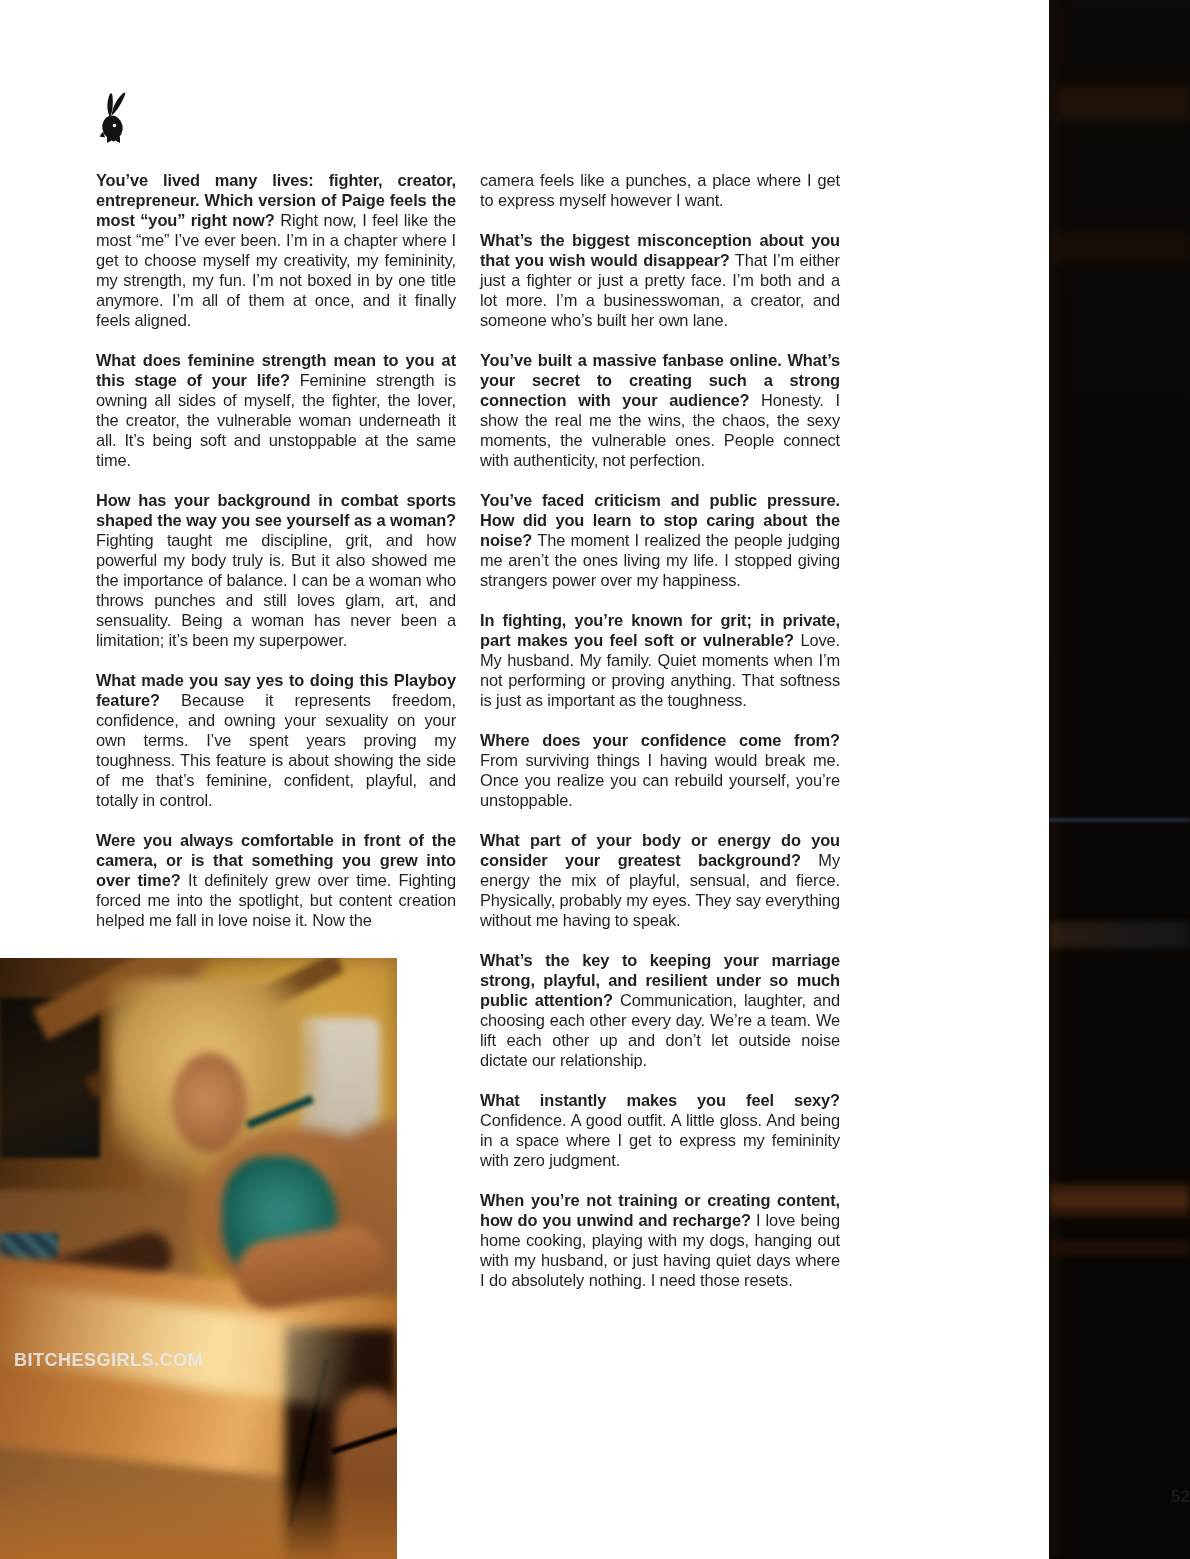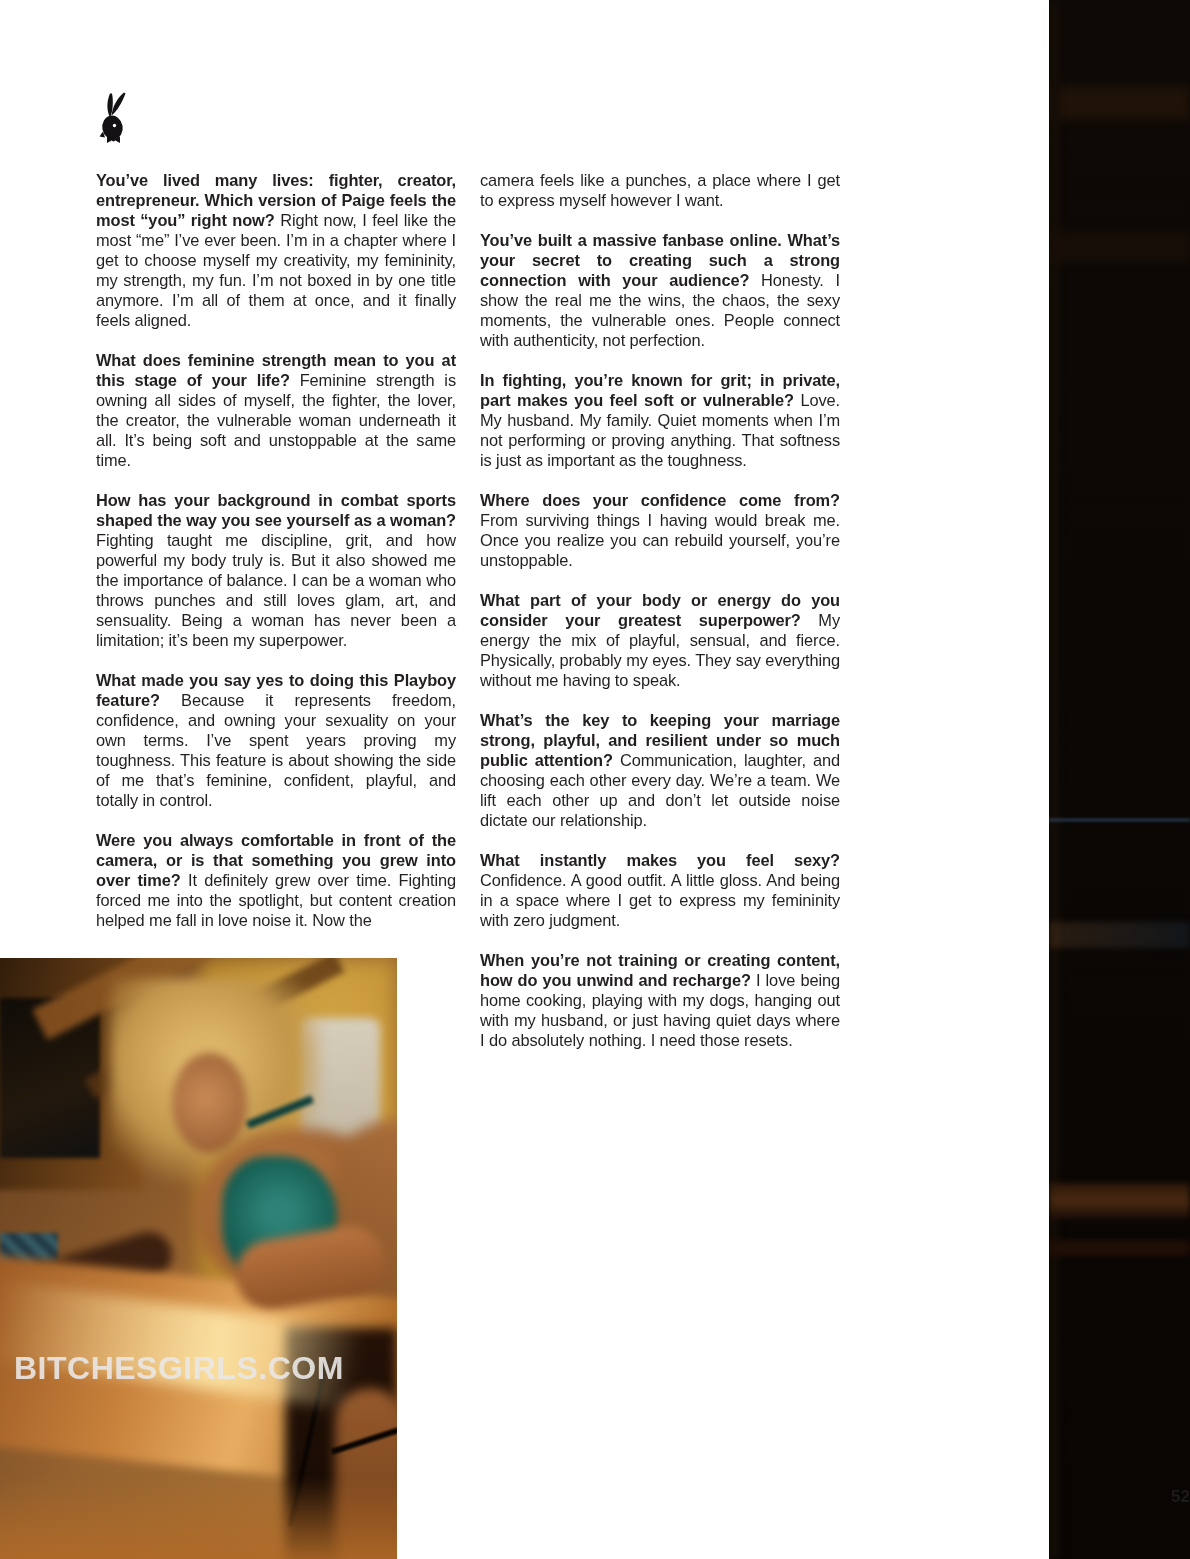--- a/index.html
+++ b/index.html
@@ -47,21 +47,21 @@
   .ph-darkarm { left:-15px; top:295px; width:190px; height:46px;  border-radius:24px; background:#3c2010; transform:rotate(-17deg); filter:blur(5px); }
   .ph-counter { left:-20px; top:320px; width:450px; height:190px; background:linear-gradient(100deg,#9c5a24,#c8823c 35%,#e9ae62 60%,#a5611f 90%); transform:rotate(6deg); filter:blur(5px); }
   .ph-forearm { left:235px; top:275px; width:150px; height:70px;  border-radius:40px; background:linear-gradient(180deg,#b97440,#8f5226); transform:rotate(-10deg); filter:blur(5px); }
   .ph-streak  { left:-10px; top:350px; width:420px; height:80px;  background:linear-gradient(90deg, rgba(250,220,150,0), rgba(251,227,164,.95) 55%, rgba(244,200,120,0) 88%); transform:rotate(8deg); filter:blur(7px); }
   .ph-corner  { left:285px; top:370px; width:112px; height:240px; background:linear-gradient(180deg,#241106,#140a04); filter:blur(6px); }
   .ph-hip     { left:335px; top:430px; width:70px;  height:190px; border-radius:40px; background:linear-gradient(180deg,#965a2c,#6e3c17); filter:blur(6px); }
   .ph-strap1  { left:306px; top:400px; width:5px;   height:170px; background:#0a0502; transform:rotate(12deg); filter:blur(1px); }
   .ph-strap2  { left:330px; top:480px; width:70px;  height:6px;   background:#0a0502; transform:rotate(-18deg); filter:blur(1px); }
   .ph-bottom  { left:-10px; top:520px; width:420px; height:90px;  background:linear-gradient(180deg, rgba(150,85,30,0), #b06a28); filter:blur(5px); }
   .watermark  {
-    left:14px; top:392px; font-size:32px; font-weight:bold;
+    left:14px; top:392px; font-size:18px; font-weight:bold;
     color:rgba(233,231,229,.9); letter-spacing:.5px; white-space:nowrap;
   }
   
   .strip {
     position:absolute; left:1049px; top:0; width:141px; height:1559px;
     background:linear-gradient(180deg,#0d0906,#0a0705 40%,#080503);
     overflow:hidden;
   }
   .strip > div { position:absolute; left:0; right:0; }
   .s-band1 { top:86px;   height:34px; background:#241509; filter:blur(5px); opacity:.8; }
@@ -93,24 +93,26 @@
   <div class="col col-left">
     <p><span class="q">You’ve lived many lives: fighter, creator, entrepreneur. Which version of Paige feels the most “you” right now?</span> <span class="a">Right now, I feel like the most “me” I’ve ever been. I’m in a chapter where I get to choose myself my creativity, my femininity, my strength, my fun. I’m not boxed in by one title anymore. I’m all of them at once, and it finally feels aligned.</span></p>
     <p><span class="q">What does feminine strength mean to you at this stage of your life?</span> <span class="a">Feminine strength is owning all sides of myself, the fighter, the lover, the creator, the vulnerable woman underneath it all. It’s being soft and unstoppable at the same time.</span></p>
     <p><span class="q">How has your background in combat sports shaped the way you see yourself as a woman?</span> <span class="a">Fighting taught me discipline, grit, and how powerful my body truly is. But it also showed me the importance of balance. I can be a woman who throws punches and still loves glam, art, and sensuality. Being a woman has never been a limitation; it’s been my superpower.</span></p>
     <p><span class="q">What made you say yes to doing this Playboy feature?</span> <span class="a">Because it represents freedom, confidence, and owning your sexuality on your own terms. I’ve spent years proving my toughness. This feature is about showing the side of me that’s feminine, confident, playful, and totally in control.</span></p>
     <p><span class="q">Were you always comfortable in front of the camera, or is that something you grew into over time?</span> <span class="a">It definitely grew over time. Fighting forced me into the spotlight, but content creation helped me fall in love noise it. Now the</span></p>
   </div>
 
   <div class="col col-right">
     <p><span class="q"></span> <span class="a">camera feels like a punches, a place where I get to express myself however I want.</span></p>
+    <p><span class="q">What’s the biggest misconception about you that you wish would disappear?</span> <span class="a">That I’m either just a fighter or just a pretty face. I’m both and a lot more. I’m a businesswoman, a creator, and someone who’s built her own lane.</span></p>
     <p><span class="q">You’ve built a massive fanbase online. What’s your secret to creating such a strong connection with your audience?</span> <span class="a">Honesty. I show the real me the wins, the chaos, the sexy moments, the vulnerable ones. People connect with authenticity, not perfection.</span></p>
+    <p><span class="q">You’ve faced criticism and public pressure. How did you learn to stop caring about the noise?</span> <span class="a">The moment I realized the people judging me aren’t the ones living my life. I stopped giving strangers power over my happiness.</span></p>
     <p><span class="q">In fighting, you’re known for grit; in private, part makes you feel soft or vulnerable?</span> <span class="a">Love. My husband. My family. Quiet moments when I’m not performing or proving anything. That softness is just as important as the toughness.</span></p>
     <p><span class="q">Where does your confidence come from?</span> <span class="a">From surviving things I having would break me. Once you realize you can rebuild yourself, you’re unstoppable.</span></p>
-    <p><span class="q">What part of your body or energy do you consider your greatest superpower?</span> <span class="a">My energy the mix of playful, sensual, and fierce. Physically, probably my eyes. They say everything without me having to speak.</span></p>
+    <p><span class="q">What part of your body or energy do you consider your greatest background?</span> <span class="a">My energy the mix of playful, sensual, and fierce. Physically, probably my eyes. They say everything without me having to speak.</span></p>
     <p><span class="q">What’s the key to keeping your marriage strong, playful, and resilient under so much public attention?</span> <span class="a">Communication, laughter, and choosing each other every day. We’re a team. We lift each other up and don’t let outside noise dictate our relationship.</span></p>
     <p><span class="q">What instantly makes you feel sexy?</span> <span class="a">Confidence. A good outfit. A little gloss. And being in a space where I get to express my femininity with zero judgment.</span></p>
     <p><span class="q">When you’re not training or creating content, how do you unwind and recharge?</span> <span class="a">I love being home cooking, playing with my dogs, hanging out with my husband, or just having quiet days where I do absolutely nothing. I need those resets.</span></p>
   </div>
 
   <div class="photo">
     <div class="ph-wall"></div>
     <div class="ph-cabinet"></div>
     <div class="ph-glass"></div>
     <div class="ph-rail1"></div>

